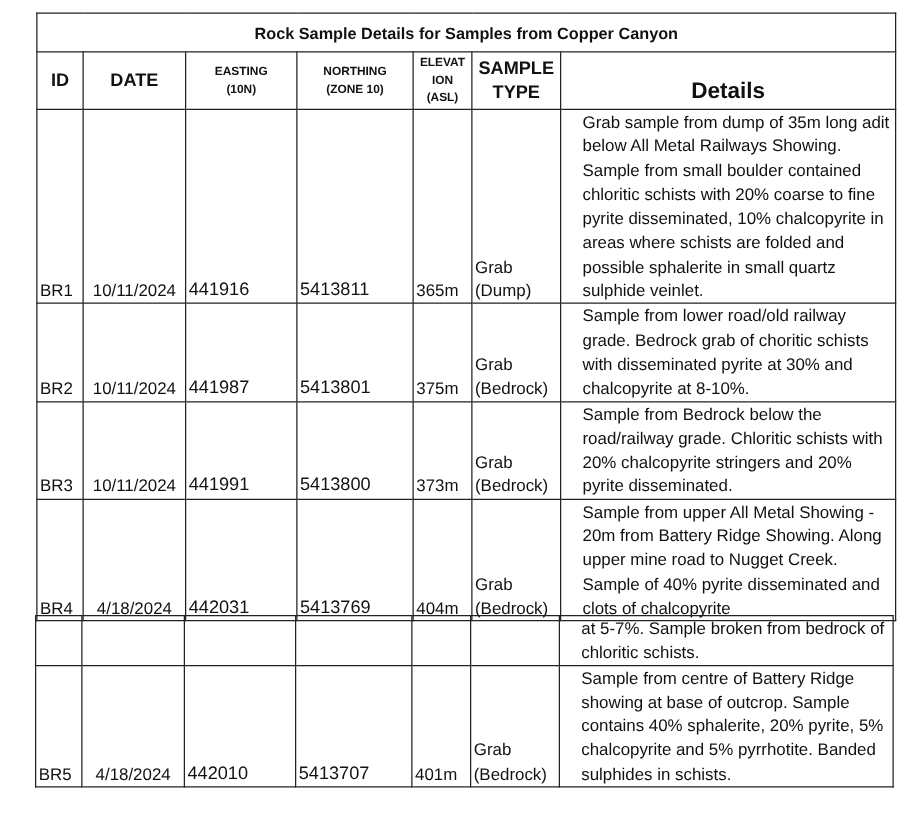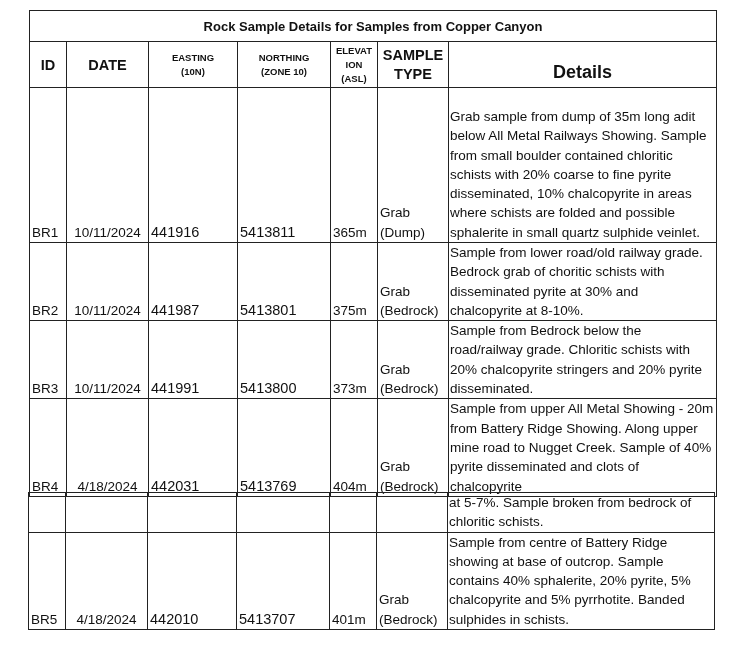--- a/index.html
+++ b/index.html
@@ -11,21 +11,21 @@
   #t2 { left: 28px; top: 492px; width: 686px; border-radius: 10px; }
   .title { height: 30px; font-weight: bold; font-size: 13px; text-align: center; }
   .hdr th { height: 41px; font-weight: bold; text-align: center; vertical-align: middle; }
   .h-big { font-size: 14.5px; }
   .h-small { font-size: 9.5px; line-height: 14px; }
   .h-st { font-size: 14.5px; line-height: 19px; }
   .h-det { font-size: 18px; vertical-align: bottom !important; padding-bottom: 4px; }
   td { font-size: 13.5px; vertical-align: bottom; line-height: 19.3px; }
   td.c { text-align: center; }
   td.num { text-align: left; font-size: 14.5px; }
-  td.details { text-align: left; padding-left: 1px; }
+  td.details { text-align: left; padding-left: 17px; }
   .r1 { height: 155px; } .r2 { height: 77px; } .r3 { height: 78px; } .r4 { height: 97px; }
   .rc { height: 39px; } .r5 { height: 97px; }
   .stype span { display: block; }
 </style>
 </head>
 <body>
 
 <table id="t1">
   <colgroup>
     <col style="width:37px">

